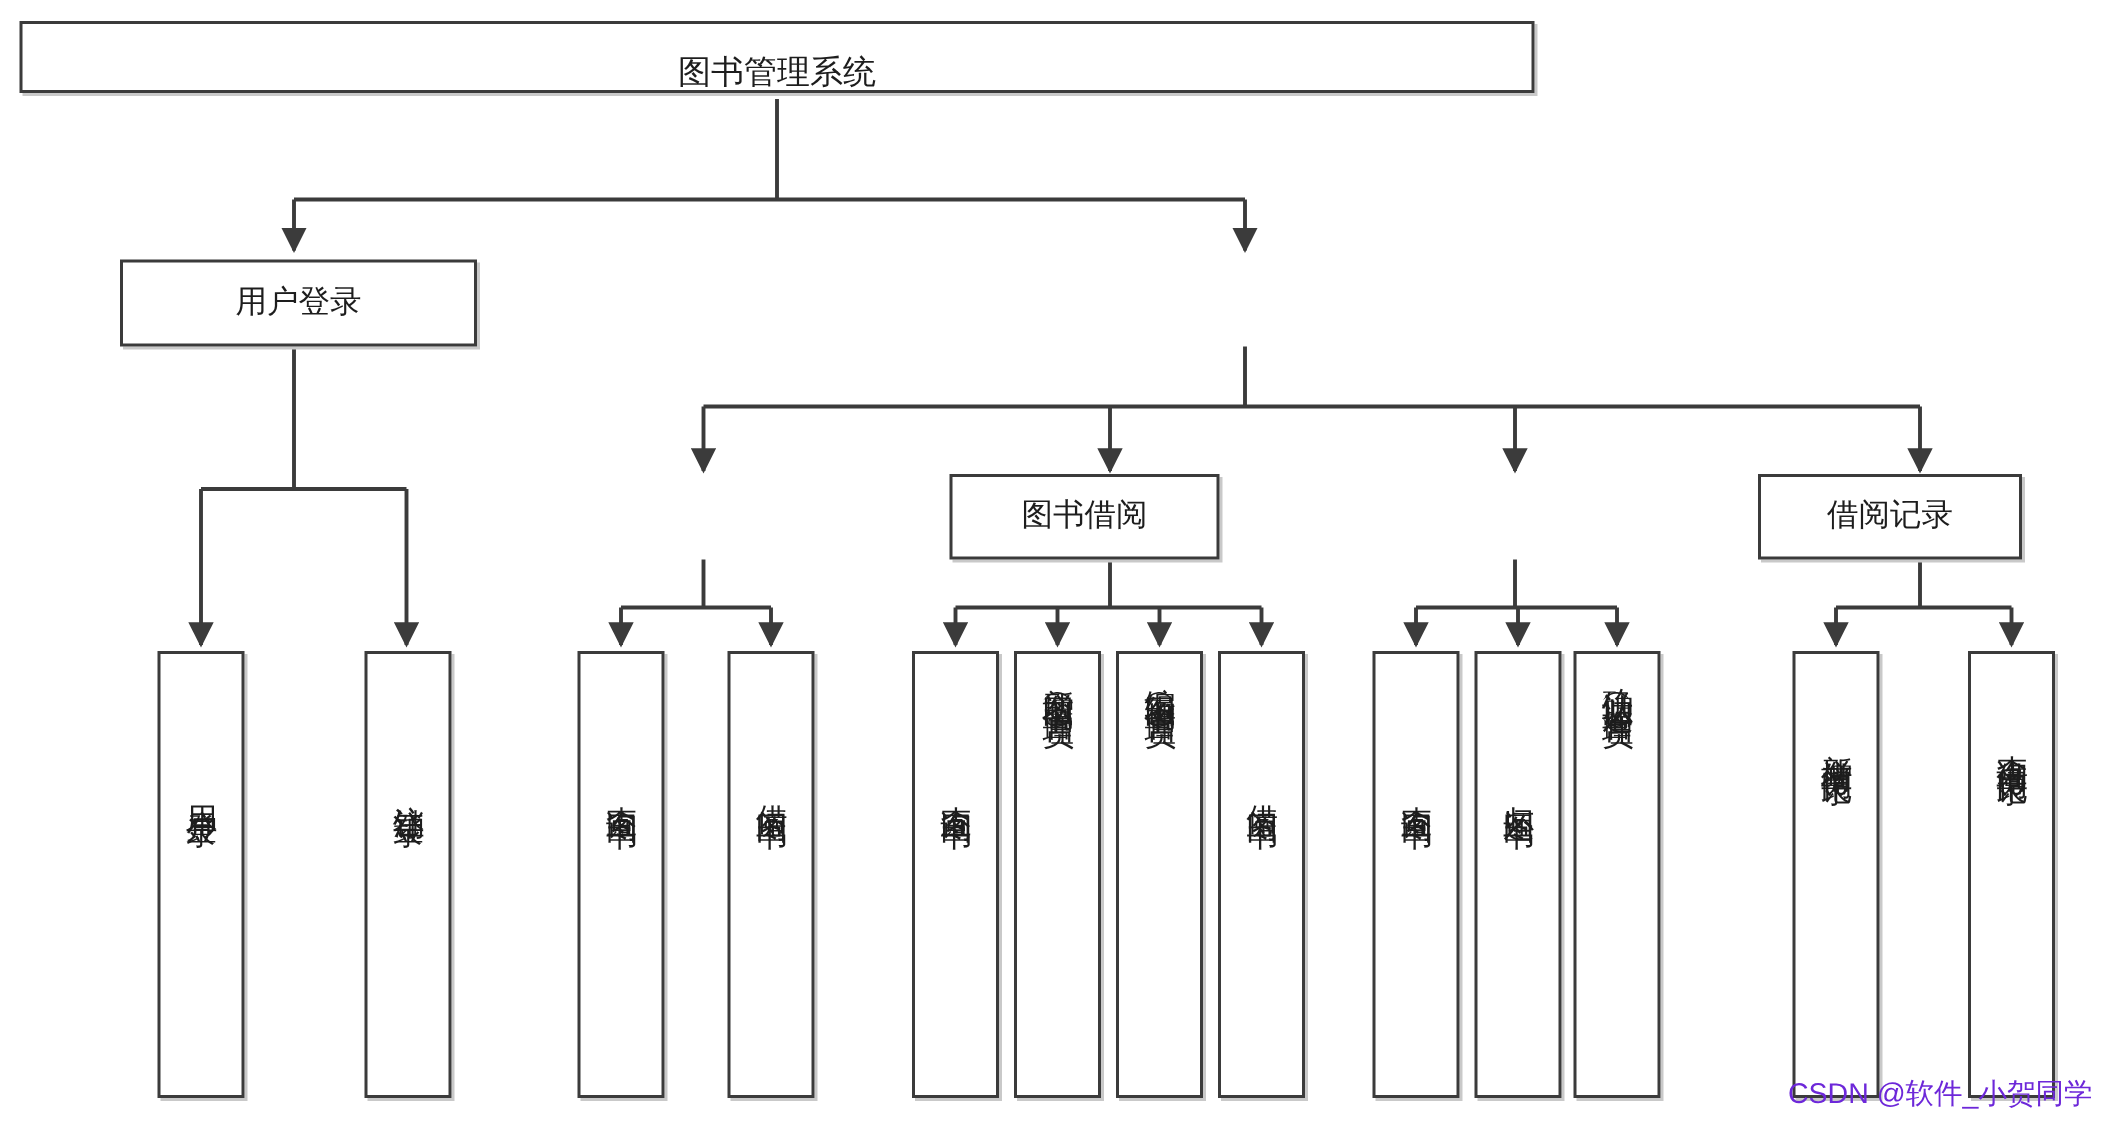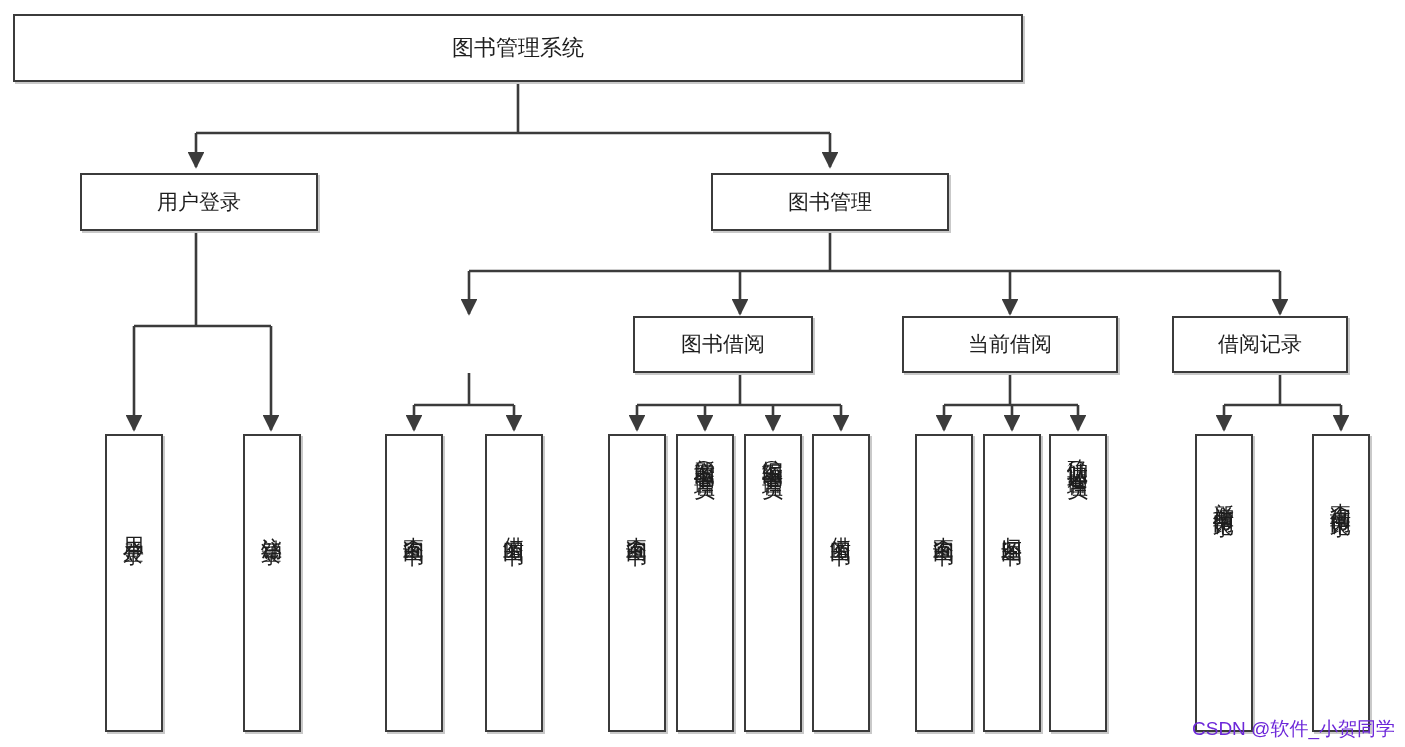--- a/index.html
+++ b/index.html
@@ -124,36 +124,30 @@
       <path d="M 1012 405 L 1012 430" marker-end="url(#arrow)"></path>
       <path d="M 1078 405 L 1078 430" marker-end="url(#arrow)"></path>
 
       <path d="M 1280 373 L 1280 405"></path>
       <path d="M 1224 405 L 1341 405"></path>
       <path d="M 1224 405 L 1224 430" marker-end="url(#arrow)"></path>
       <path d="M 1341 405 L 1341 430" marker-end="url(#arrow)"></path>
     </g>
   </svg>
 
-  <div class="node root horiz" style="left:13px; top:14px; width:1010px; height:68px;">
+  <div class="node root horiz" style="left:13px; top:14px; width:1010px; height:48px;align-items:flex-end;">
     <span class="lbl">图书管理系统</span>
   </div>
 
   <div class="node horiz" style="left:80px; top:173px; width:238px; height:58px;">
     <span class="lbl">用户登录</span>
   </div>
-  <div class="node horiz" style="left:711px; top:173px; width:238px; height:58px;">
-    <span class="lbl">图书管理</span>
-  </div>
 
   <div class="node horiz" style="left:633px; top:316px; width:180px; height:57px;">
     <span class="lbl">图书借阅</span>
-  </div>
-  <div class="node horiz" style="left:902px; top:316px; width:216px; height:57px;">
-    <span class="lbl">当前借阅</span>
   </div>
   <div class="node horiz" style="left:1172px; top:316px; width:176px; height:57px;">
     <span class="lbl">借阅记录</span>
   </div>
 
   <div class="node vert pad" style="left:105px; top:434px; width:58px; height:298px;">
     <span class="lbl">用户登录</span>
   </div>
   <div class="node vert pad" style="left:243px; top:434px; width:58px; height:298px;">
     <span class="lbl">注销登录</span>

